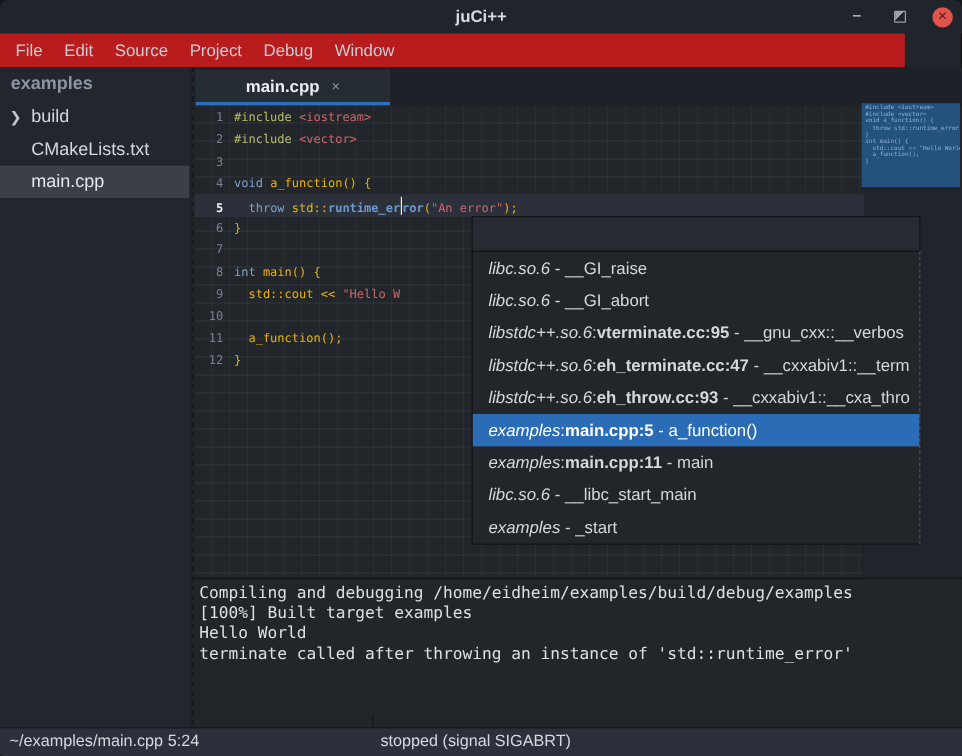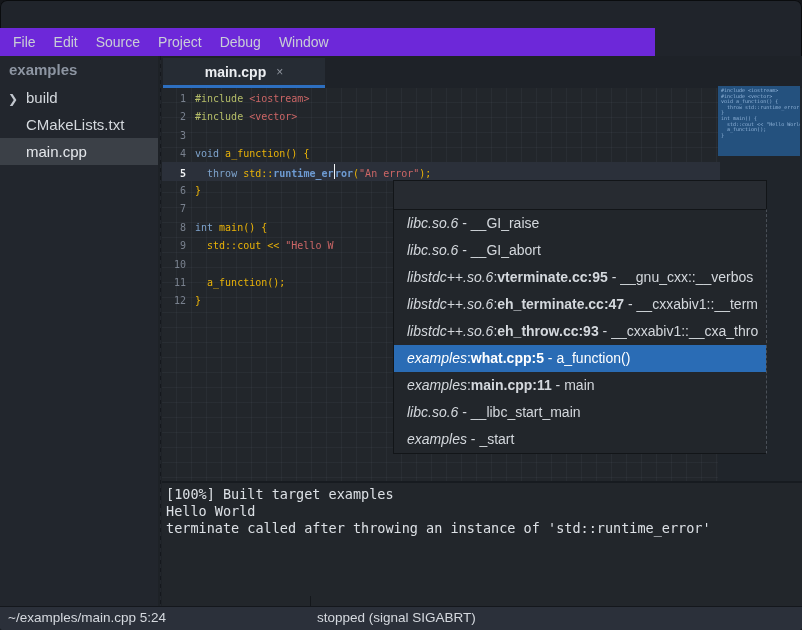--- a/index.html
+++ b/index.html
@@ -11,21 +11,21 @@
   }
   
   .titlebar{position:absolute;left:0;top:0;width:802px;height:28px;background:#20242b;}
   .title{position:absolute;left:0;right:0;top:5px;text-align:center;font-size:14px;font-weight:bold;color:#d7dbe0;}
   .winbtns{position:absolute;right:8px;top:0;height:28px;display:flex;align-items:center;gap:18px;}
   .wb{display:inline-flex;align-items:center;justify-content:center;width:18px;height:18px;color:#aeb4bc;font-size:13px;cursor:default;}
   .wb.min{font-weight:bold;padding-bottom:4px;}
   .restore-shape{width:8px;height:8px;border:1.5px solid #9aa1a9;border-radius:1px;transform:rotate(0deg);background:linear-gradient(135deg,#9aa1a9 45%,transparent 45%);}
   .wb.close{width:17px;height:17px;border-radius:50%;background:var(--close-button,#e0544c);color:#50201c;font-size:10px;font-weight:bold;}
   
-  .menubar{position:absolute;left:0;top:28px;width:655px;height:28px;background:#6d28d9;display:flex;align-items:center;padding-left:4px;box-sizing:border-box;}
+  .menubar{position:absolute;left:0;top:28px;width:754px;height:28px;background:#b91c1c;display:flex;align-items:center;padding-left:4px;box-sizing:border-box;}
   .menu-item{color:#c9ced6;font-size:14px;padding:4px 9px;}
   
   .sidebar{position:absolute;left:0;top:56px;width:158px;height:550px;background:#22262d;}
   .side-header{height:28px;line-height:28px;padding-left:9px;font-size:15px;font-weight:bold;color:#8d95a2;}
   .side-row{height:27px;line-height:27px;font-size:15px;color:#d4d8dd;white-space:nowrap;}
   .side-row .chev{display:inline-block;width:18px;padding-left:8px;color:#c2c7cе;color:#c2c7ce;font-size:12px;}
   .side-row .lbl{padding-left:26px;}
   .side-row.haschev .lbl{padding-left:0;}
   .side-row.selected{background:#3b4047;color:#e4e7eb;}
   .vsep{position:absolute;left:158px;top:56px;width:4px;height:550px;background:#1b1f24;
@@ -74,20 +74,30 @@
   .handle-tick{position:absolute;left:310px;top:596px;width:1px;height:10px;background:#14171b;}
   .statusbar{position:absolute;left:0;top:606px;width:802px;height:24px;background:#2b303a;border-top:1px solid #14171c;box-sizing:border-box;}
   .sb-loc{position:absolute;left:8px;top:3px;font-size:13.5px;color:#d5d9df;}
   .sb-status{position:absolute;left:317px;top:3px;font-size:13.5px;color:#d5d9df;}
 </style>
 </head>
 <body>
 
 <div id="app">
 
+  <div class="titlebar">
+    <div class="title">juCi++</div>
+    <div class="winbtns">
+      <span class="wb min">–</span>
+      <span class="wb">
+          <span class="restore-shape"></span>
+        </span>
+      <span class="wb close">✕</span>
+    </div>
+  </div>
 
   <div class="menubar" id="menubar">
       <span class="menu-item">File</span>
       <span class="menu-item">Edit</span>
       <span class="menu-item">Source</span>
       <span class="menu-item">Project</span>
       <span class="menu-item">Debug</span>
       <span class="menu-item">Window</span>
     </div>
 
@@ -132,29 +142,30 @@
     </div>
 
   <div class="popup">
     <div class="popup-search"></div>
     <div class="popup-list" id="popup-list">
         <div class="pp-row"><span class="pp-lib">libc.so.6</span><span class="pp-sep"> - </span><span class="pp-func">__GI_raise</span></div>
         <div class="pp-row"><span class="pp-lib">libc.so.6</span><span class="pp-sep"> - </span><span class="pp-func">__GI_abort</span></div>
         <div class="pp-row"><span class="pp-lib">libstdc++.so.6</span><span class="pp-colon">:</span><span class="pp-file">vterminate.cc:95</span><span class="pp-sep"> - </span><span class="pp-func">__gnu_cxx::__verbos</span></div>
         <div class="pp-row"><span class="pp-lib">libstdc++.so.6</span><span class="pp-colon">:</span><span class="pp-file">eh_terminate.cc:47</span><span class="pp-sep"> - </span><span class="pp-func">__cxxabiv1::__term</span></div>
         <div class="pp-row"><span class="pp-lib">libstdc++.so.6</span><span class="pp-colon">:</span><span class="pp-file">eh_throw.cc:93</span><span class="pp-sep"> - </span><span class="pp-func">__cxxabiv1::__cxa_thro</span></div>
-        <div class="pp-row sel"><span class="pp-lib">examples</span><span class="pp-colon">:</span><span class="pp-file">what.cpp:5</span><span class="pp-sep"> - </span><span class="pp-func">a_function()</span></div>
+        <div class="pp-row sel"><span class="pp-lib">examples</span><span class="pp-colon">:</span><span class="pp-file">main.cpp:5</span><span class="pp-sep"> - </span><span class="pp-func">a_function()</span></div>
         <div class="pp-row"><span class="pp-lib">examples</span><span class="pp-colon">:</span><span class="pp-file">main.cpp:11</span><span class="pp-sep"> - </span><span class="pp-func">main</span></div>
         <div class="pp-row"><span class="pp-lib">libc.so.6</span><span class="pp-sep"> - </span><span class="pp-func">__libc_start_main</span></div>
         <div class="pp-row"><span class="pp-lib">examples</span><span class="pp-sep"> - </span><span class="pp-func">_start</span></div>
       </div>
   </div>
 
   <div class="hsep"></div>
   <div class="terminal" id="terminal">
+      <div class="term-line">Compiling and debugging /home/eidheim/examples/build/debug/examples</div>
       <div class="term-line">[100%] Built target examples</div>
       <div class="term-line">Hello World</div>
       <div class="term-line">terminate called after throwing an instance of 'std::runtime_error'</div>
     </div>
 
   <div class="handle-tick"></div>
   <div class="statusbar">
     <span class="sb-loc">~/examples/main.cpp 5:24</span>
     <span class="sb-status">stopped (signal SIGABRT)</span>
   </div>

